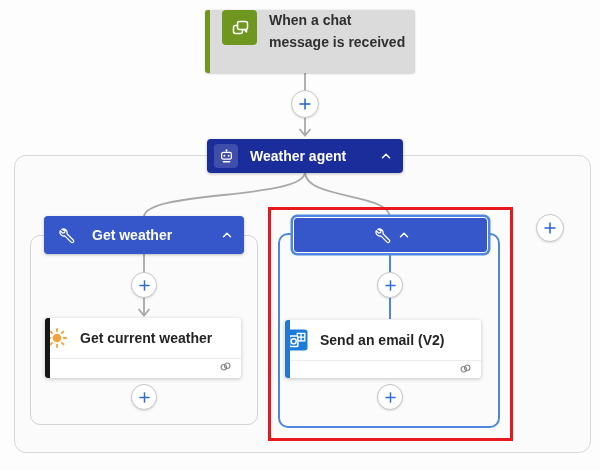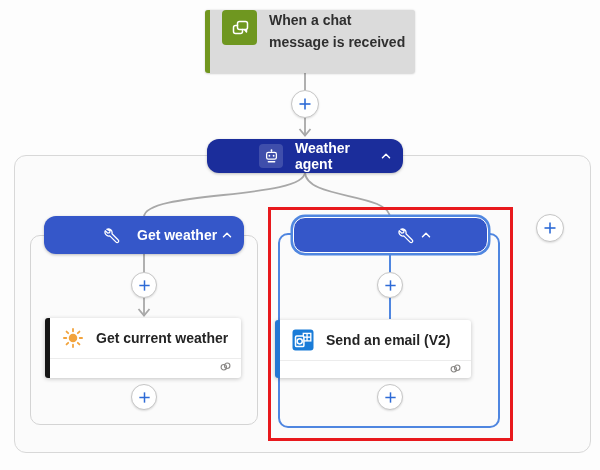--- a/index.html
+++ b/index.html
@@ -19,42 +19,42 @@
 
   
   .trigger-card{position:absolute;left:205px;top:10px;width:210px;height:63px;background:#dbdbdb;
     border-radius:3px;display:flex;align-items:flex-start;z-index:4;box-shadow:0 0.5px 2px rgba(0,0,0,.18);cursor:pointer;}
   .trigger-bar{position:absolute;left:0;top:0;width:5px;height:100%;background:#71961f;border-radius:3px 0 0 3px;}
   .trigger-icon{width:35px;height:35px;background:#6f9720;border-radius:4px;margin-left:17px;
     display:flex;align-items:center;justify-content:center;flex:none;}
   .trigger-label{margin-left:12px;margin-right:8px;font-size:14px;font-weight:700;color:#2f2f2f;line-height:1.55;}
 
   
-  .hdr{position:absolute;display:flex;align-items:center;border-radius:12px;box-sizing:border-box;
-    color:#fff;font-size:14px;font-weight:700;z-index:4;cursor:pointer;box-shadow:0 1px 3px rgba(0,0,0,.25);padding-left:45px;}
+  .hdr{position:absolute;display:flex;align-items:center;border-radius:4px;box-sizing:border-box;
+    color:#fff;font-size:14px;font-weight:700;z-index:4;cursor:pointer;box-shadow:0 1px 3px rgba(0,0,0,.25);}
   .hdr-agent{left:207px;top:139px;width:196px;height:34px;background:#1b2d9b;}
   .hdr-scope{background:#3557c9;justify-content:center;}
   .hdr-get-weather{left:44px;top:216px;width:200px;height:38px;}
   .hdr-send-email{left:293px;top:217px;width:195px;height:36px;border:1.5px solid #ffffff;
     box-shadow:0 0 0 2.5px #4f86e0;}
   .hdr .chip{width:24px;height:24px;border-radius:4px;background:rgba(255,255,255,.16);
     display:flex;align-items:center;justify-content:center;margin-left:7px;flex:none;}
   .hdr .hicon{width:26px;display:flex;justify-content:center;margin-left:10px;flex:none;}
   .hdr .hlabel{margin-left:12px;flex:1;}
   .hdr .chev{margin-right:10px;display:flex;align-items:center;cursor:pointer;}
 
   
   .action-card{position:absolute;width:196px;height:60px;background:#fff;border-radius:3px;
     box-shadow:0 1px 4px rgba(0,0,0,.22);z-index:4;box-sizing:border-box;cursor:pointer;}
   .card-get-weather{left:45px;top:318px;}
-  .card-send-email{left:275px;top:320px;height:58px;text-align:center;}
+  .card-send-email{left:285px;top:320px;height:58px;text-align:center;}
   .action-bar{position:absolute;left:0;top:0;width:5px;height:100%;border-radius:3px 0 0 3px;}
   .bar-black{background:#161616;}
   .bar-blue{background:#2478d4;}
-  .action-top{height:40px;display:flex;align-items:center;padding-left:16px;}
+  .action-top{height:40px;display:flex;align-items:center;}
   .action-top .aicon{width:24px;height:24px;display:flex;align-items:center;justify-content:center;flex:none;}
   .action-label{margin-left:11px;font-size:14px;font-weight:700;color:#242424;white-space:nowrap;}
   .action-bottom{height:19px;border-top:1px solid #ececec;display:flex;align-items:center;
     justify-content:flex-end;padding-right:8px;}
 
   
   .plus-btn{position:absolute;background:#fff;border:1px solid #c6c6c6;border-radius:50%;
     display:flex;align-items:center;justify-content:center;z-index:5;cursor:pointer;padding:0;
     box-shadow:0 1px 2px rgba(0,0,0,.12);}
   .plus-28{width:28px;height:28px;}

